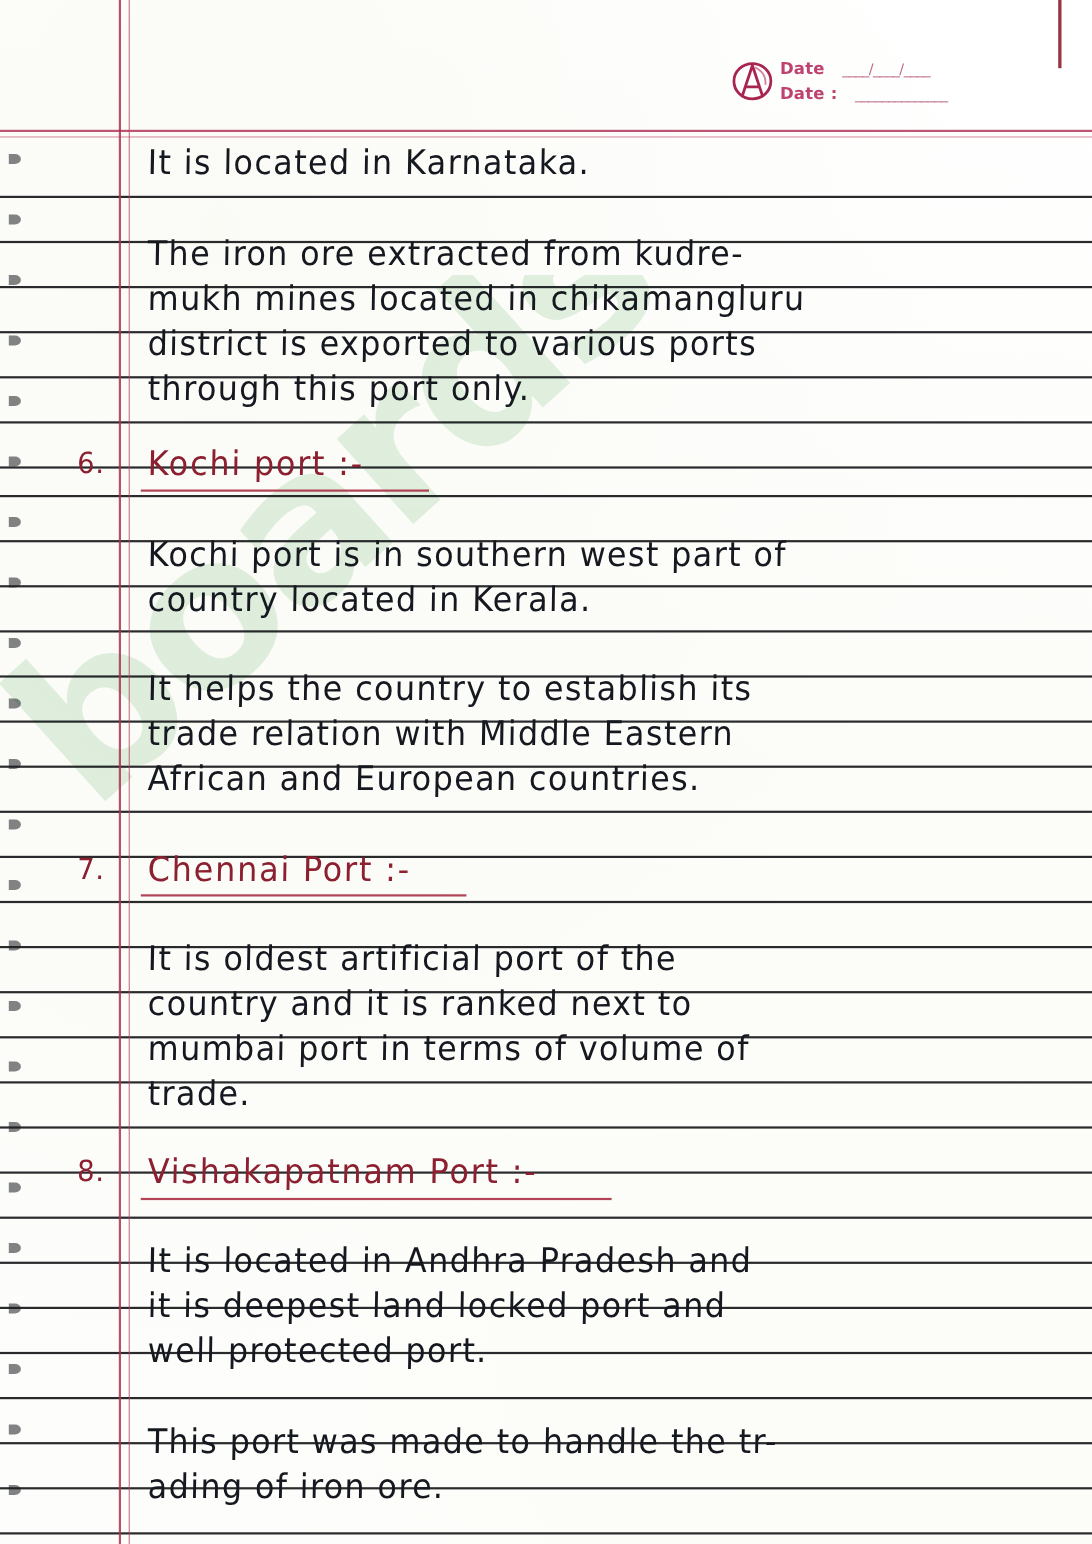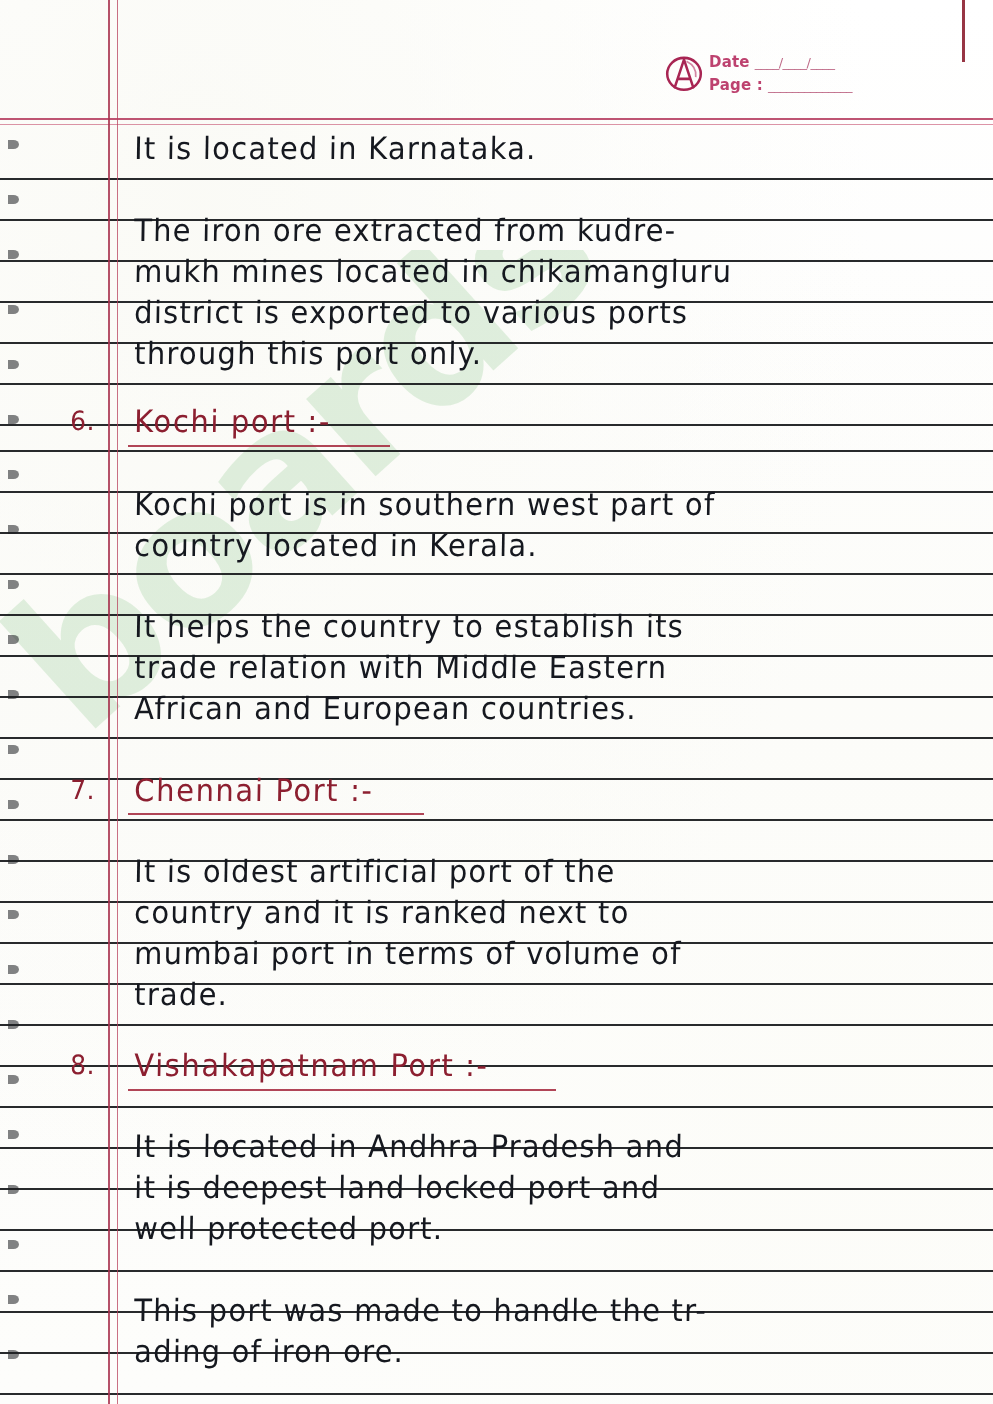--- a/index.html
+++ b/index.html
@@ -100,21 +100,21 @@
   }
   .stamp-fields {
     display: flex;
     flex-direction: column;
     gap: 5px;
     padding-top: 3px;
   }
   .stamp-row {
     display: flex;
     align-items: baseline;
-    gap: 5px;
+    gap: 16px;
     white-space: nowrap;
   }
   .stamp-label {
     font-family: "DejaVu Sans", sans-serif;
     font-weight: 700;
     font-size: 15px;
     color: #b5295c;
     letter-spacing: 0.2px;
     opacity: 0.88;
   }
@@ -264,21 +264,21 @@
       <ellipse cx="50" cy="52" rx="40" ry="38" fill="none" stroke="#a82553" stroke-width="6"></ellipse>
       <path d="M50 18 L28 84 M50 18 L72 84 M36 64 L64 64" fill="none" stroke="#a82553" stroke-width="6" stroke-linecap="round"></path>
       <path d="M56 22 C72 30 80 44 78 60" fill="none" stroke="#c0537c" stroke-width="4" opacity="0.7"></path>
     </svg>
     <div class="stamp-fields">
       <div class="stamp-row">
         <span class="stamp-label">Date</span>
         <span class="stamp-blank">____/____/____</span>
       </div>
       <div class="stamp-row">
-        <span class="stamp-label">Page :</span>
+        <span class="stamp-label">Date :</span>
         <span class="stamp-blank">______________</span>
       </div>
     </div>
   </div>
 
   <div class="hand-layer" id="hand-layer">
       <div class="hw" style="left: 134px; top: 132px;">It is located in Karnataka.</div>
       <div class="hw" style="left: 134px; top: 214px;">The iron ore extracted from kudre-</div>
       <div class="hw" style="left: 134px; top: 255px;">mukh mines located in chikamangluru</div>
       <div class="hw" style="left: 134px; top: 296px;">district is exported to various ports</div>

